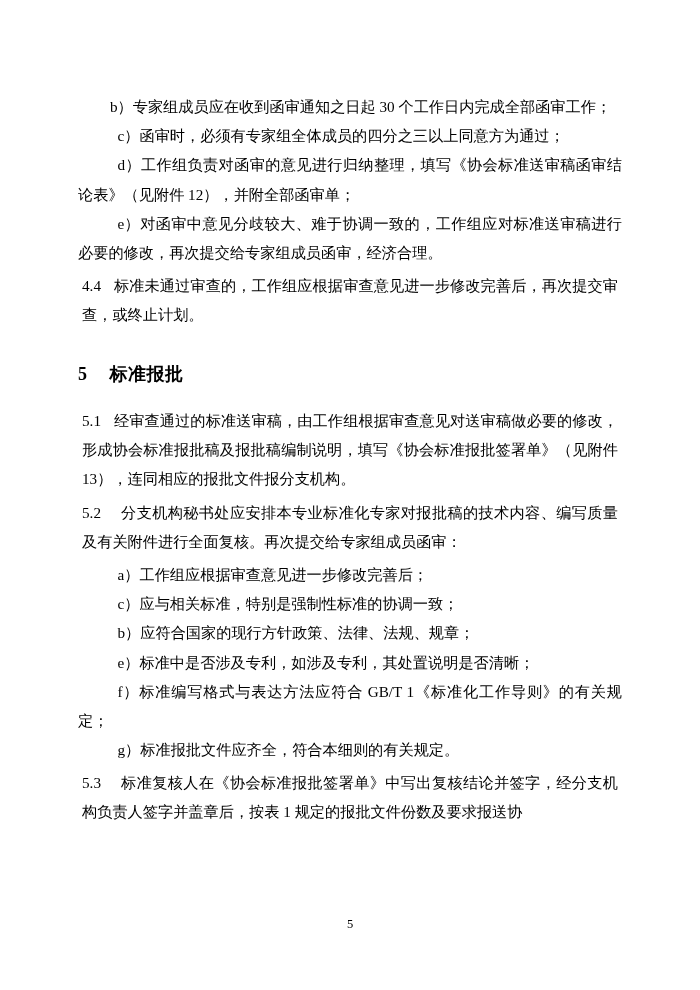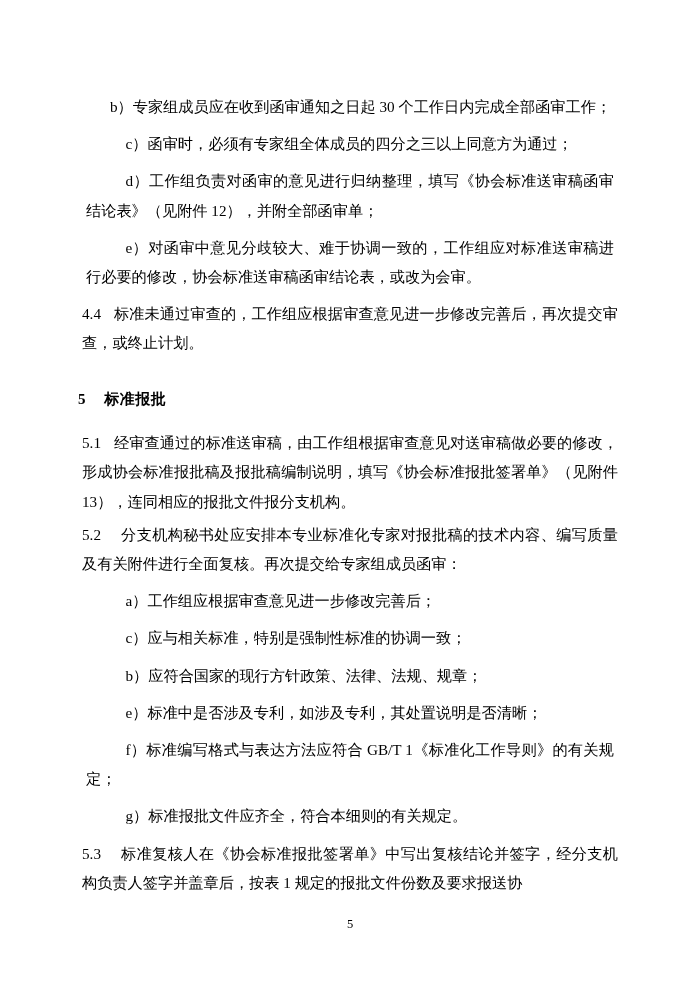--- a/index.html
+++ b/index.html
@@ -25,39 +25,39 @@
     font-size: 15.2px;
     line-height: 1.92;
     text-align: justify;
     text-justify: inter-ideograph;
   }
   .p-indent2 {
     margin: 0;
     text-indent: 2.1em;
   }
   .p-indent25 {
-    margin: 8px;
+    margin: 0;
     text-indent: 2.6em;
   }
   .p-hang {
     margin: 4px;
     text-indent: 0;
   }
   .num {
     display: inline-block;
     min-width: 2.1em;
   }
   .num-wide {
     display: inline-block;
     min-width: 2.55em;
   }
   .heading {
     margin: 14px 0 8px 0;
     font-weight: bold;
-    font-size: 15px;
+    font-size: 18px;
     letter-spacing: 0.5px;
   }
   .heading .hnum {
     display: inline-block;
     min-width: 1.75em;
   }
   .sec-gap {
     height: 9px;
   }
   .small-gap {
@@ -79,21 +79,21 @@
 </style>
 </head>
 <body>
 
 <div class="page">
   <div class="doc-body">
 
     <p class="p-indent2">b）专家组成员应在收到函审通知之日起 30 个工作日内完成全部函审工作；</p>
     <p class="p-indent25">c）函审时，必须有专家组全体成员的四分之三以上同意方为通过；</p>
     <p class="p-indent25">d）工作组负责对函审的意见进行归纳整理，填写《协会标准送审稿函审结论表》（见附件 12），并附全部函审单；</p>
-    <p class="p-indent25">e）对函审中意见分歧较大、难于协调一致的，工作组应对标准送审稿进行必要的修改，协会标准送审稿函审结论表，或改为会审。</p>
+    <p class="p-indent25">e）对函审中意见分歧较大、难于协调一致的，工作组应对标准送审稿进行必要的修改，再次提交给专家组成员函审，经济合理。</p>
 
     <p class="p-hang"><span class="num lat">4.4</span><span>标准未通过审查的，工作组应根据审查意见进一步修改完善后，再次提交审查，或终止计划。</span></p>
 
     <div class="sec-gap"></div>
 
     <p class="heading"><span class="hnum lat">5</span><span>标准报批</span></p>
 
     <div class="small-gap"></div>
 
     <p class="p-hang"><span class="num lat">5.1</span><span>经审查通过的标准送审稿，由工作组根据审查意见对送审稿做必要的修改，形成协会标准报批稿及报批稿编制说明，填写《协会标准报批签署单》（见附件 13），连同相应的报批文件报分支机构。</span></p>

